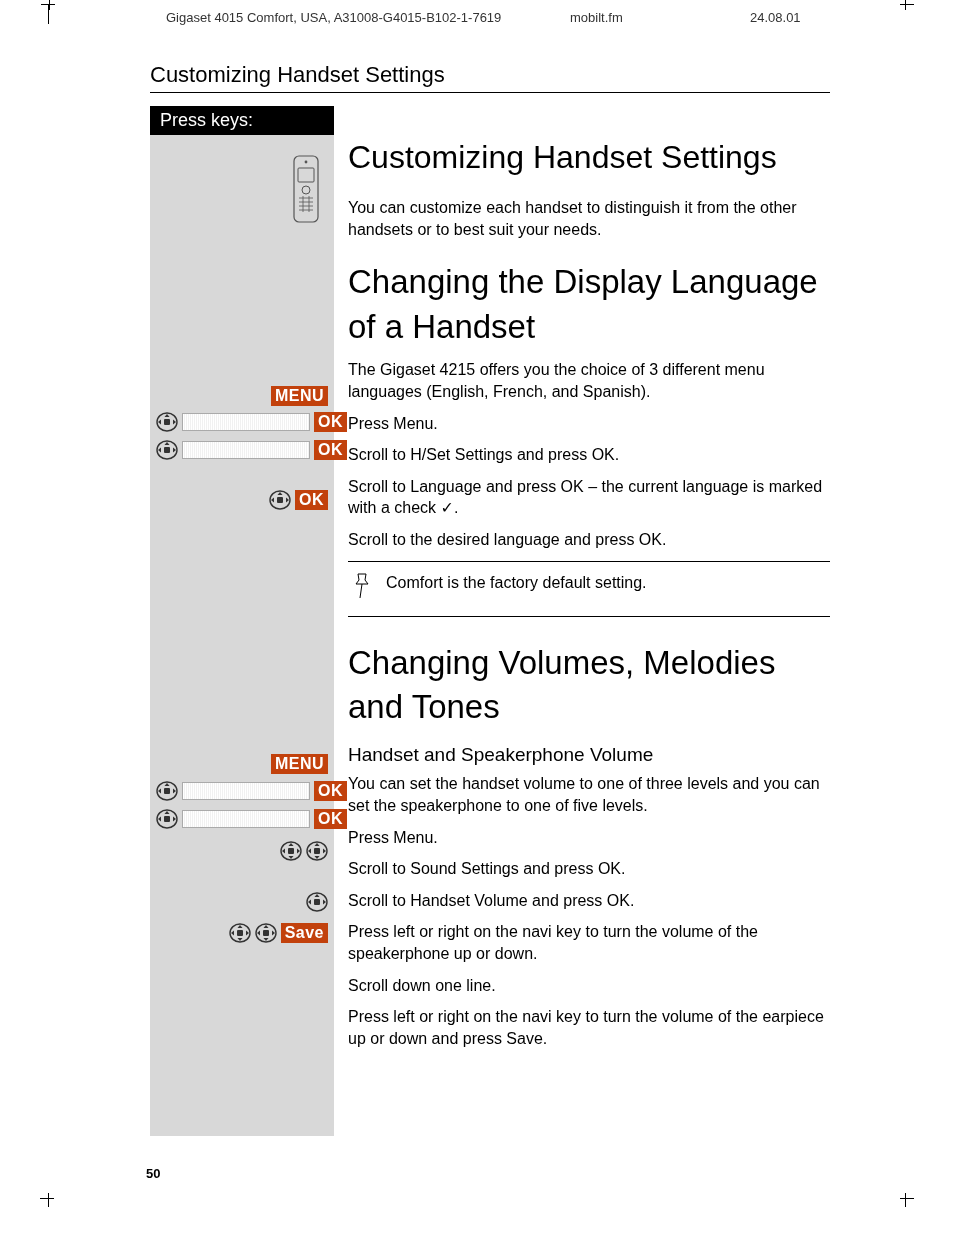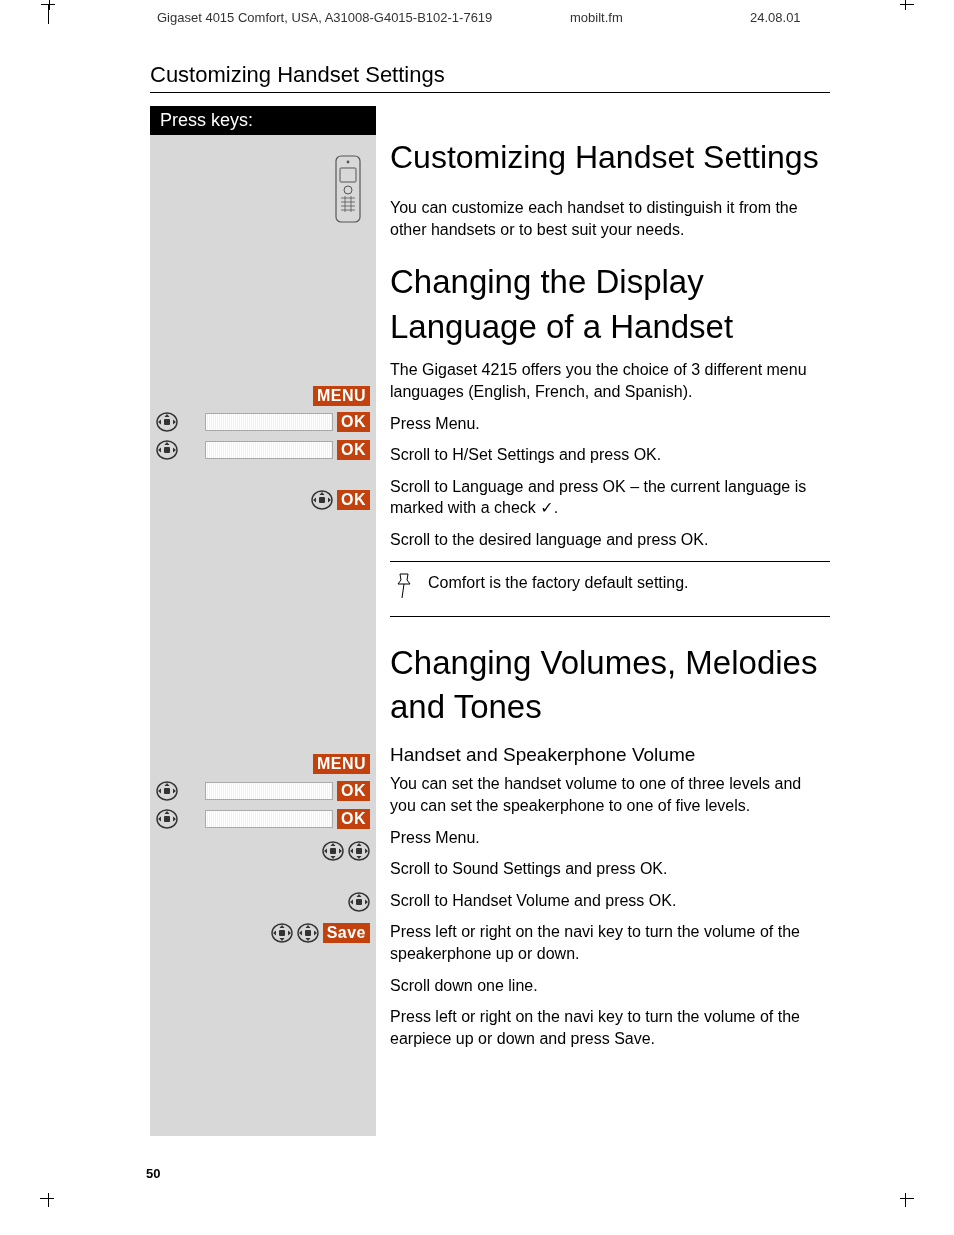--- a/index.html
+++ b/index.html
@@ -36,21 +36,21 @@
   .crop-br::after  { content:""; position:absolute; right:-8px; bottom:0; width:14px; height:1px; background:#000;}
 
   .header {
     position: absolute;
     top: 10px;
     left: 150px;
     right: 90px;
     font-size: 13px;
     color: #333;
   }
-  .header .left { position:absolute; left:7px; }
+  .header .left { position:absolute; left:16px; }
   .header .center { position:absolute; left:420px; }
   .header .right { position:absolute; left:600px; }
 
   .section-title {
     position: absolute;
     top: 62px;
     left: 150px;
     font-size: 22px;
     font-weight: normal;
     font-family: "Arial Narrow", Arial, sans-serif;
@@ -65,21 +65,21 @@
   }
 
   .columns {
     position: absolute;
     top: 106px;
     left: 150px;
     width: 680px;
     display: flex;
   }
   .sidebar {
-    width: 226px;
+    width: 184px;
     background: #d8d8d8;
     min-height: 1030px;
     position: relative;
   }
   .sidebar-header {
     background: #000;
     color: #fff;
     font-size: 18px;
     font-family: "Arial Narrow", Arial, sans-serif;
     padding: 4px 10px;

